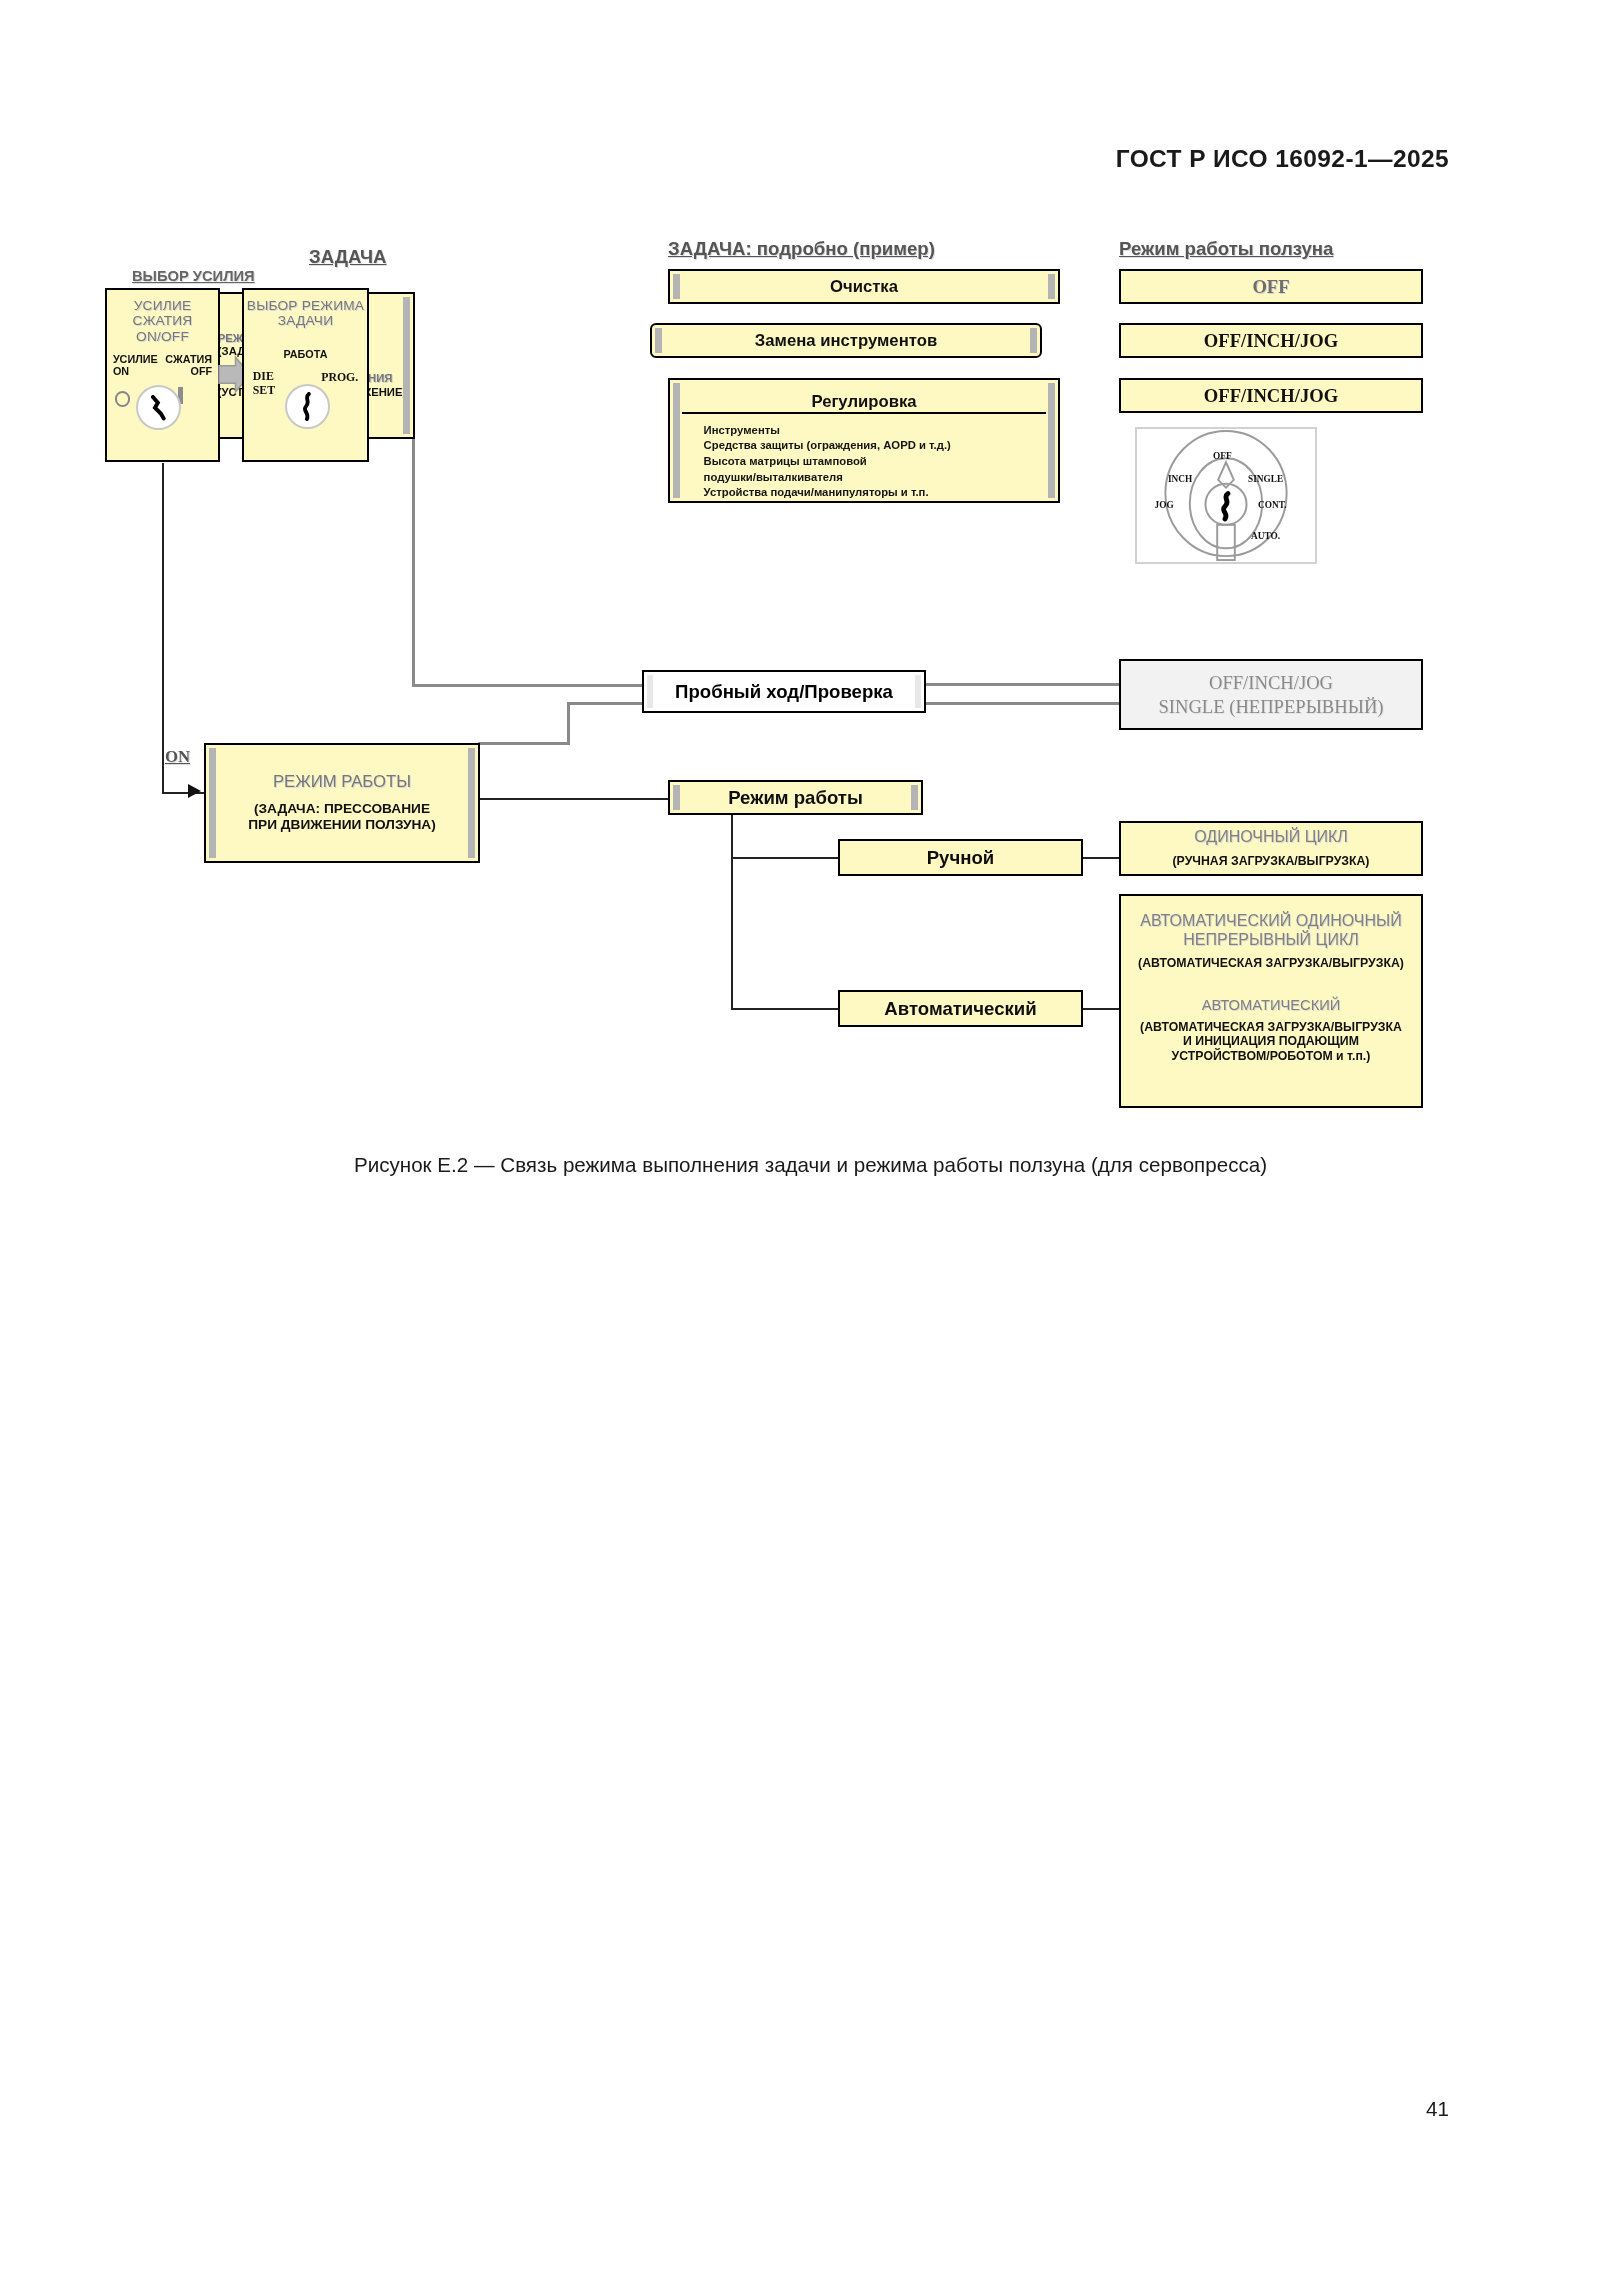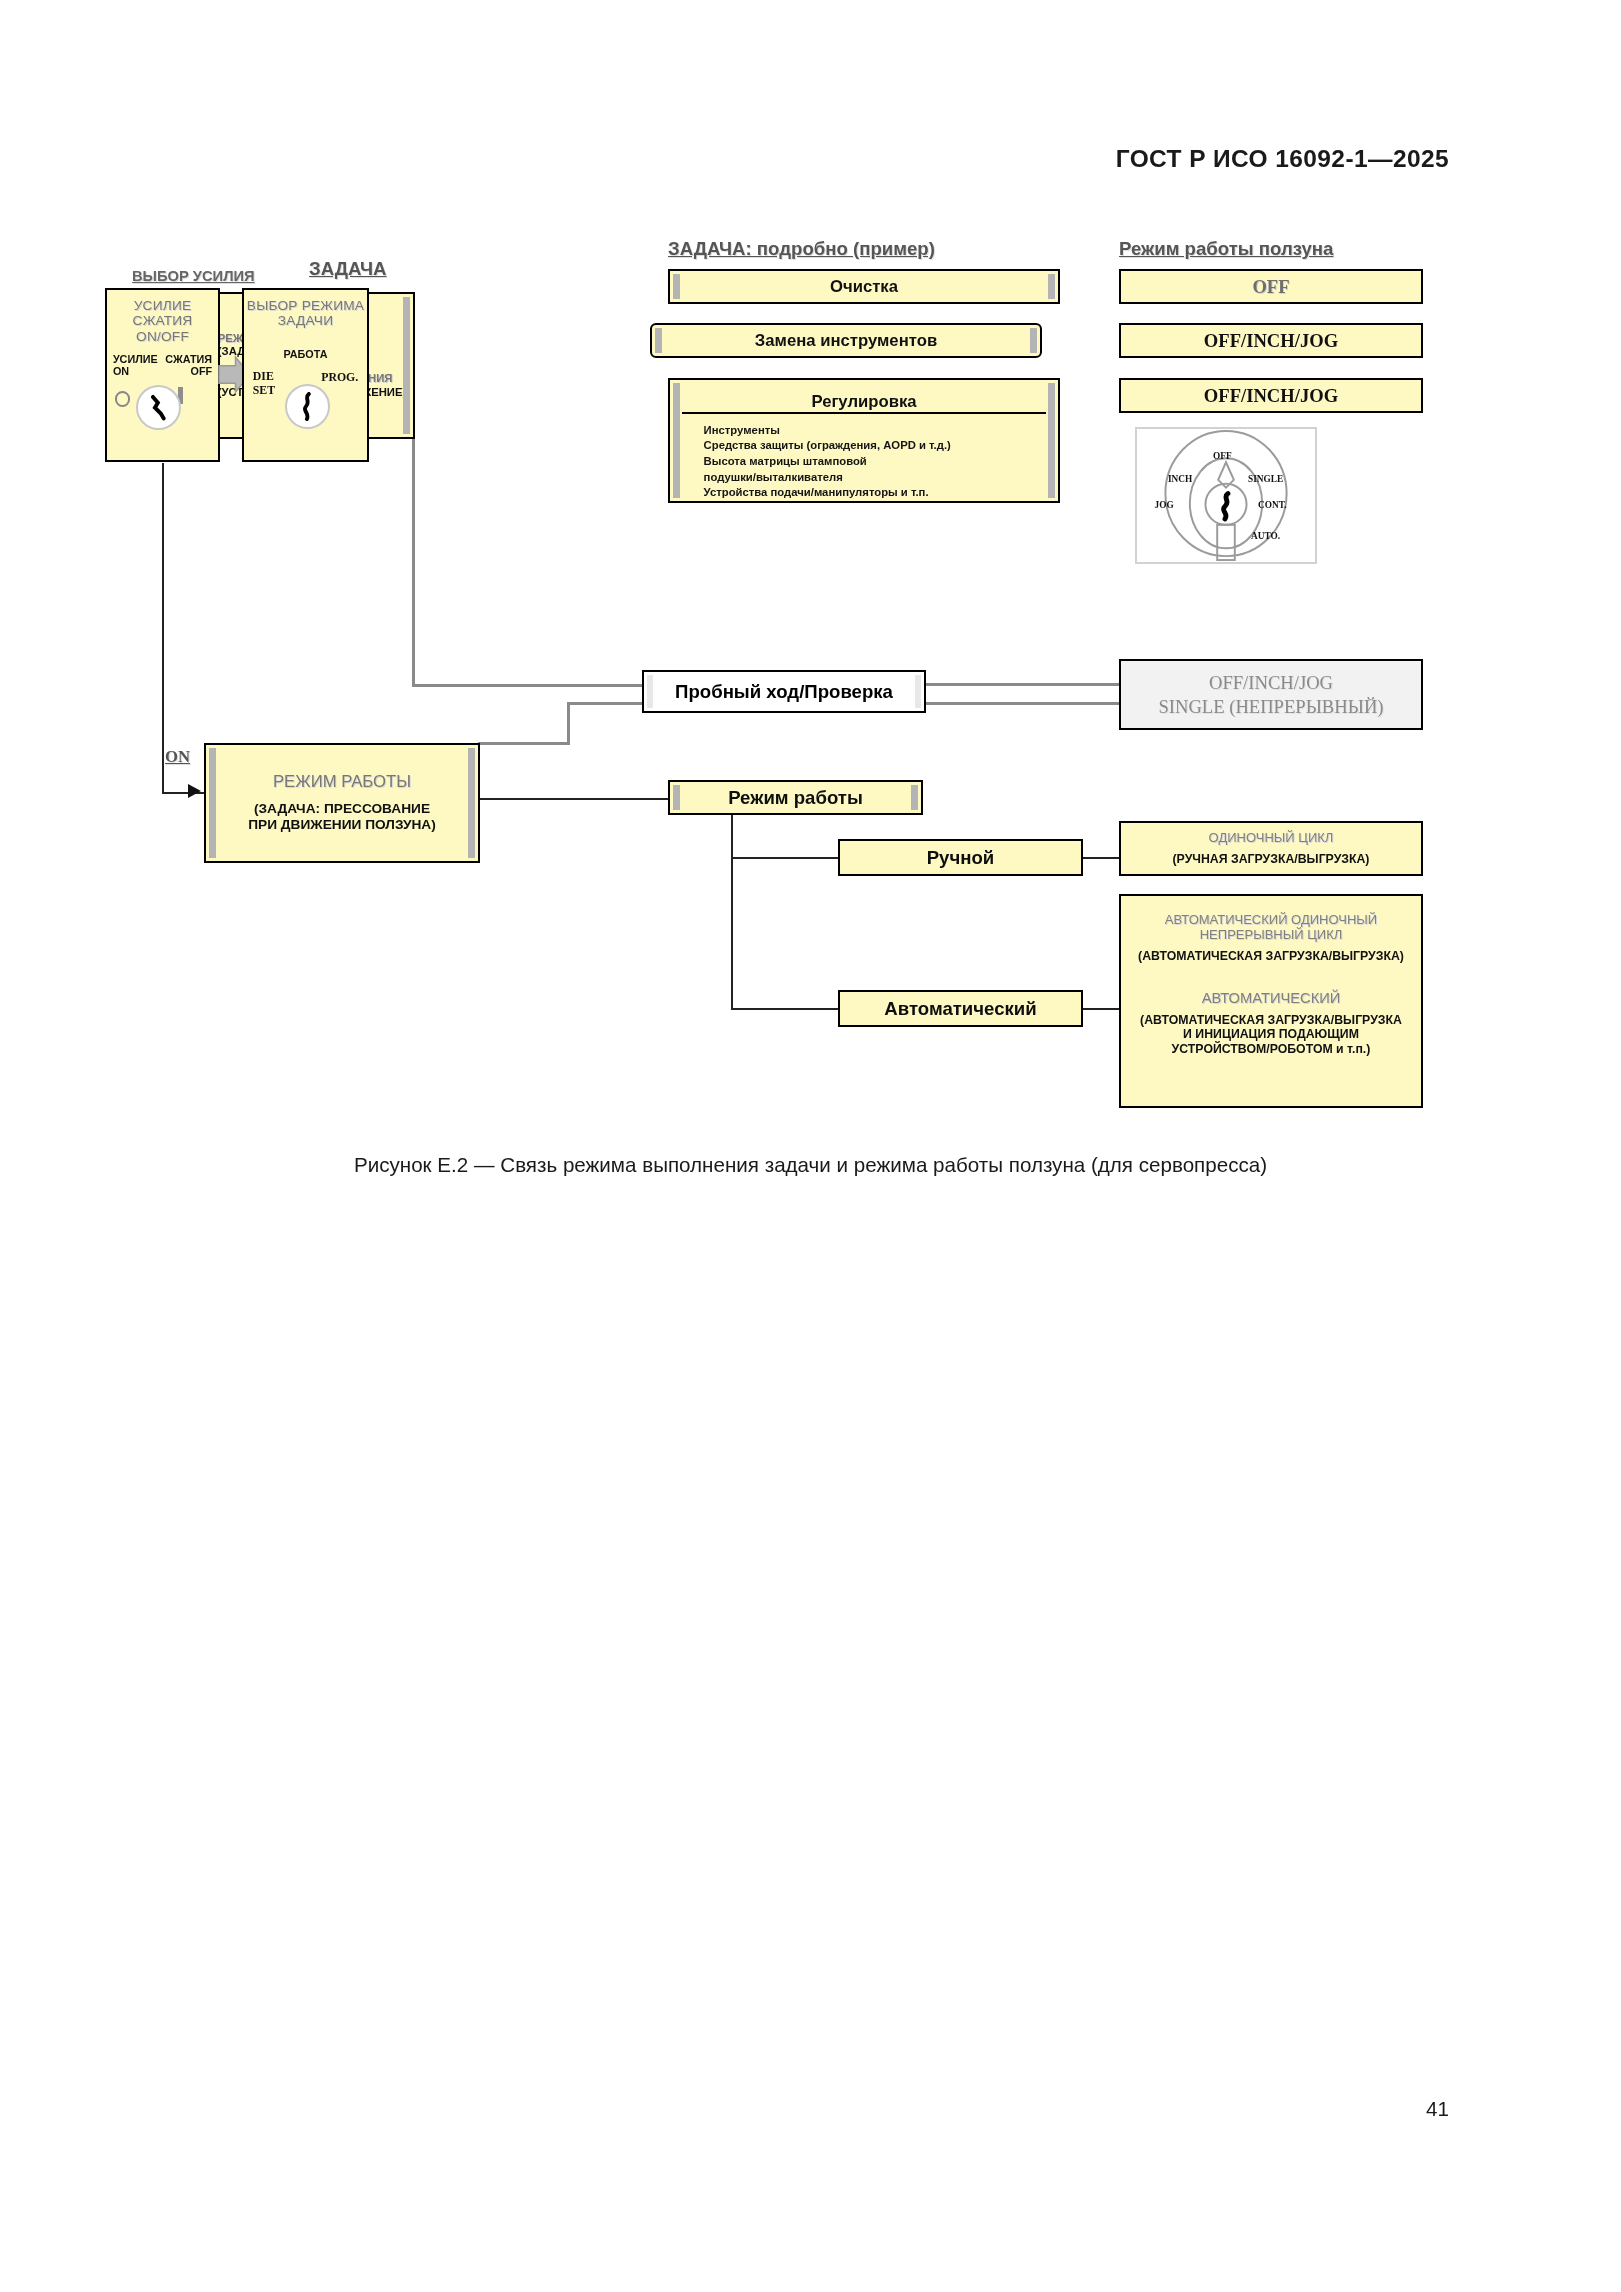--- a/index.html
+++ b/index.html
@@ -186,21 +186,21 @@
   
   #m-regime { left: 668px; top: 780px; width: 255px; height: 35px; }
   #m-manual { left: 838px; top: 839px; width: 245px; height: 37px; }
   #m-auto   { left: 838px; top: 990px; width: 245px; height: 37px; }
   .mbox-label { font-size: 18.6px; font-weight: bold; color: #0e0e0e; }
 
   
   #c-single { left: 1119px; top: 821px; width: 304px; height: 55px; }
   #c-auto   { left: 1119px; top: 894px; width: 304px; height: 214px;
               justify-content: flex-start; padding-top: 15.7px; }
-  .cyc-h  { font-size: 13px; color: #808080; text-shadow: 1px 1px 0 #d8d8d8; line-height: 1.18; }
+  .cyc-h  { font-size: 16px; color: #808080; text-shadow: 1px 1px 0 #d8d8d8; line-height: 1.18; }
   .cyc-s  { font-size: 12.3px; font-weight: bold; color: #111; line-height: 1.2; margin-top: 7px;}
   .cyc-h2 { font-size: 14.7px; color: #808080; text-shadow: 1px 1px 0 #d8d8d8; }
 
   
   #caption {
     position: absolute;
     top: 1153px; left: 0; width: 1621px;
     text-align: center;
     font-size: 20.6px;
     color: #1a1a1a;
@@ -212,21 +212,21 @@
     font-size: 20.6px;
   }
 </style>
 </head>
 <body>
 
 <div id="page-header">ГОСТ Р ИСО 16092-1—2025</div>
 
 <div id="figure">
 
-  <div class="colhead" style="left:309px; top:246px;margin-top:12px;">ЗАДАЧА</div>
+  <div class="colhead" style="left:309px; top:246px;">ЗАДАЧА</div>
   <div class="colhead" style="left:668px; top:238px;">ЗАДАЧА: подробно (пример)</div>
   <div class="colhead" style="left:1119px; top:238px;">Режим работы ползуна</div>
 
   <div class="sidelabel" style="left:132px; top:267px; width:167px;">
     <div>ВЫБОР УСИЛИЯ</div>
     <div>СЖАТИЯ</div>
   </div>
   <div class="onlabel" style="left:165px; top:407px;">ON</div>
   <div class="onlabel" style="left:165px; top:747px;">ON</div>
 

